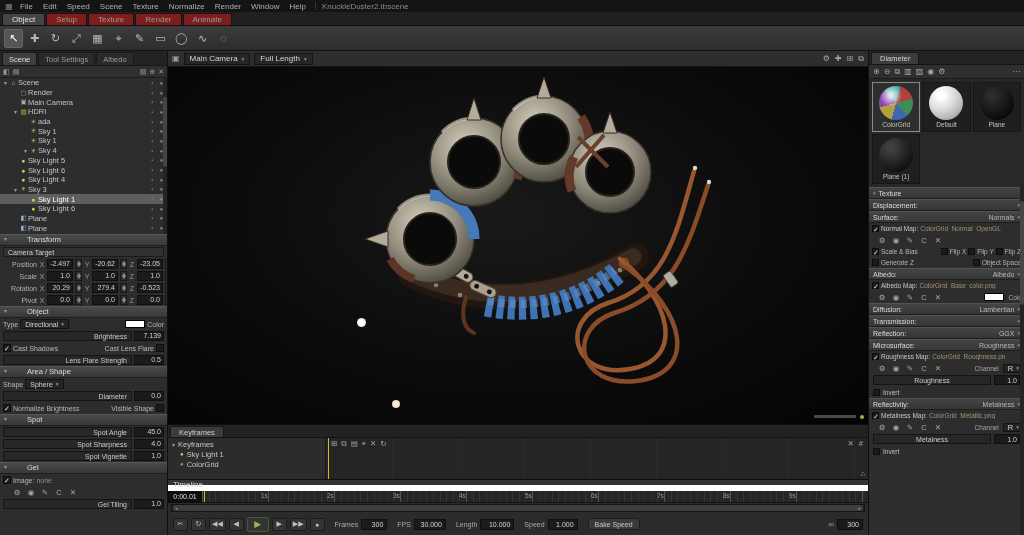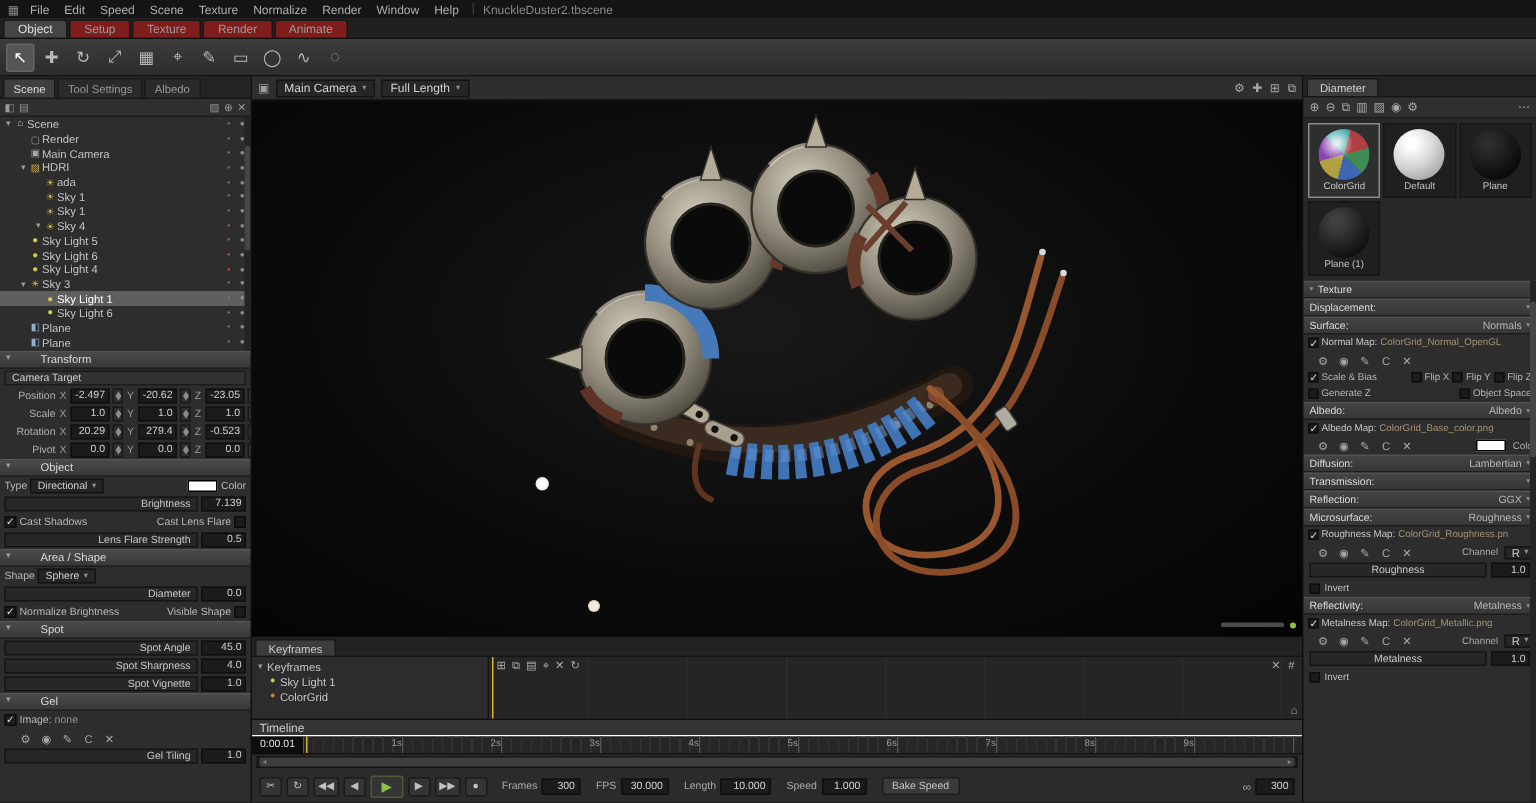--- a/index.html
+++ b/index.html
@@ -77,21 +77,21 @@
 .kfbody{flex:1;display:flex;min-height:0;}
 .kftree{width:158px;background:#2c2c2c;border-right:1px solid #141414;padding-top:1px;}
 .kfrow{height:10px;display:flex;align-items:center;gap:3px;padding-left:4px;font-size:7.5px;color:#c6c6c6;}
 .kflanes{flex:1;position:relative;background:#252525;background-image:repeating-linear-gradient(90deg,#2b2b2b 0 1px,transparent 1px 66px);}
 .kficons{height:11px;display:flex;align-items:center;gap:4px;padding:0 5px;color:#a5a5a5;font-size:7.5px;}
 .kficons .rgt{margin-left:auto;display:flex;gap:5px;}
 .playhead{position:absolute;left:2px;top:0;bottom:0;width:1px;background:#d9b81c;}
 .kfhome{position:absolute;right:3px;bottom:1px;color:#a5a5a5;font-size:7.5px;}
 
 .tl{height:56px;border-top:1px solid #0e0e0e;background:#2b2b2b;display:flex;flex-direction:column;}
-.tlheader{height:11px;background:#343434;border-bottom:1px solid #ffffff;display:flex;align-items:center;padding-left:5px;color:#cfcfcf;}
+.tlheader{height:11px;background:#343434;border-bottom:6px solid #ffffff;display:flex;align-items:flex-start;padding-left:5px;color:#cfcfcf;}
 .tlrow{height:12px;display:flex;}
 .tltime{width:34px;background:#0d0d0d;color:#e0e0e0;text-align:center;line-height:12px;font-size:7px;flex:none;}
 .tlruler{flex:1;position:relative;background:#262626;border-bottom:1px solid #141414;background-image:repeating-linear-gradient(90deg,#555 0 1px,transparent 1px 66px),repeating-linear-gradient(90deg,#333 0 1px,transparent 1px 6.6px);}
 .tlab{position:absolute;top:1px;color:#9a9a9a;font-size:6.5px;}
 .rulerhead{position:absolute;left:2px;top:0;bottom:0;width:1px;background:#d9b81c;}
 .tlscroll{height:8px;margin:1px 3px;background:#1f1f1f;border:1px solid #141414;position:relative;display:flex;align-items:center;}
 .tlbar{flex:1;height:6px;background:#3e3e3e;border-radius:2px;margin:0 1px;display:flex;align-items:center;justify-content:space-between;padding:0 2px;color:#8a8a8a;font-size:5px;}
 .tlctrl{flex:1;display:flex;align-items:center;padding:0 5px;gap:3px;}
 .cbtn{min-width:15px;height:13px;background:#343434;border:1px solid #1a1a1a;border-radius:2px;color:#c0c0c0;display:flex;align-items:center;justify-content:center;font-size:7px;padding:0 2px;}
 .cbtn.play{min-width:22px;height:15px;color:#8bc34a;border-color:#4a5a35;font-size:9px;}

